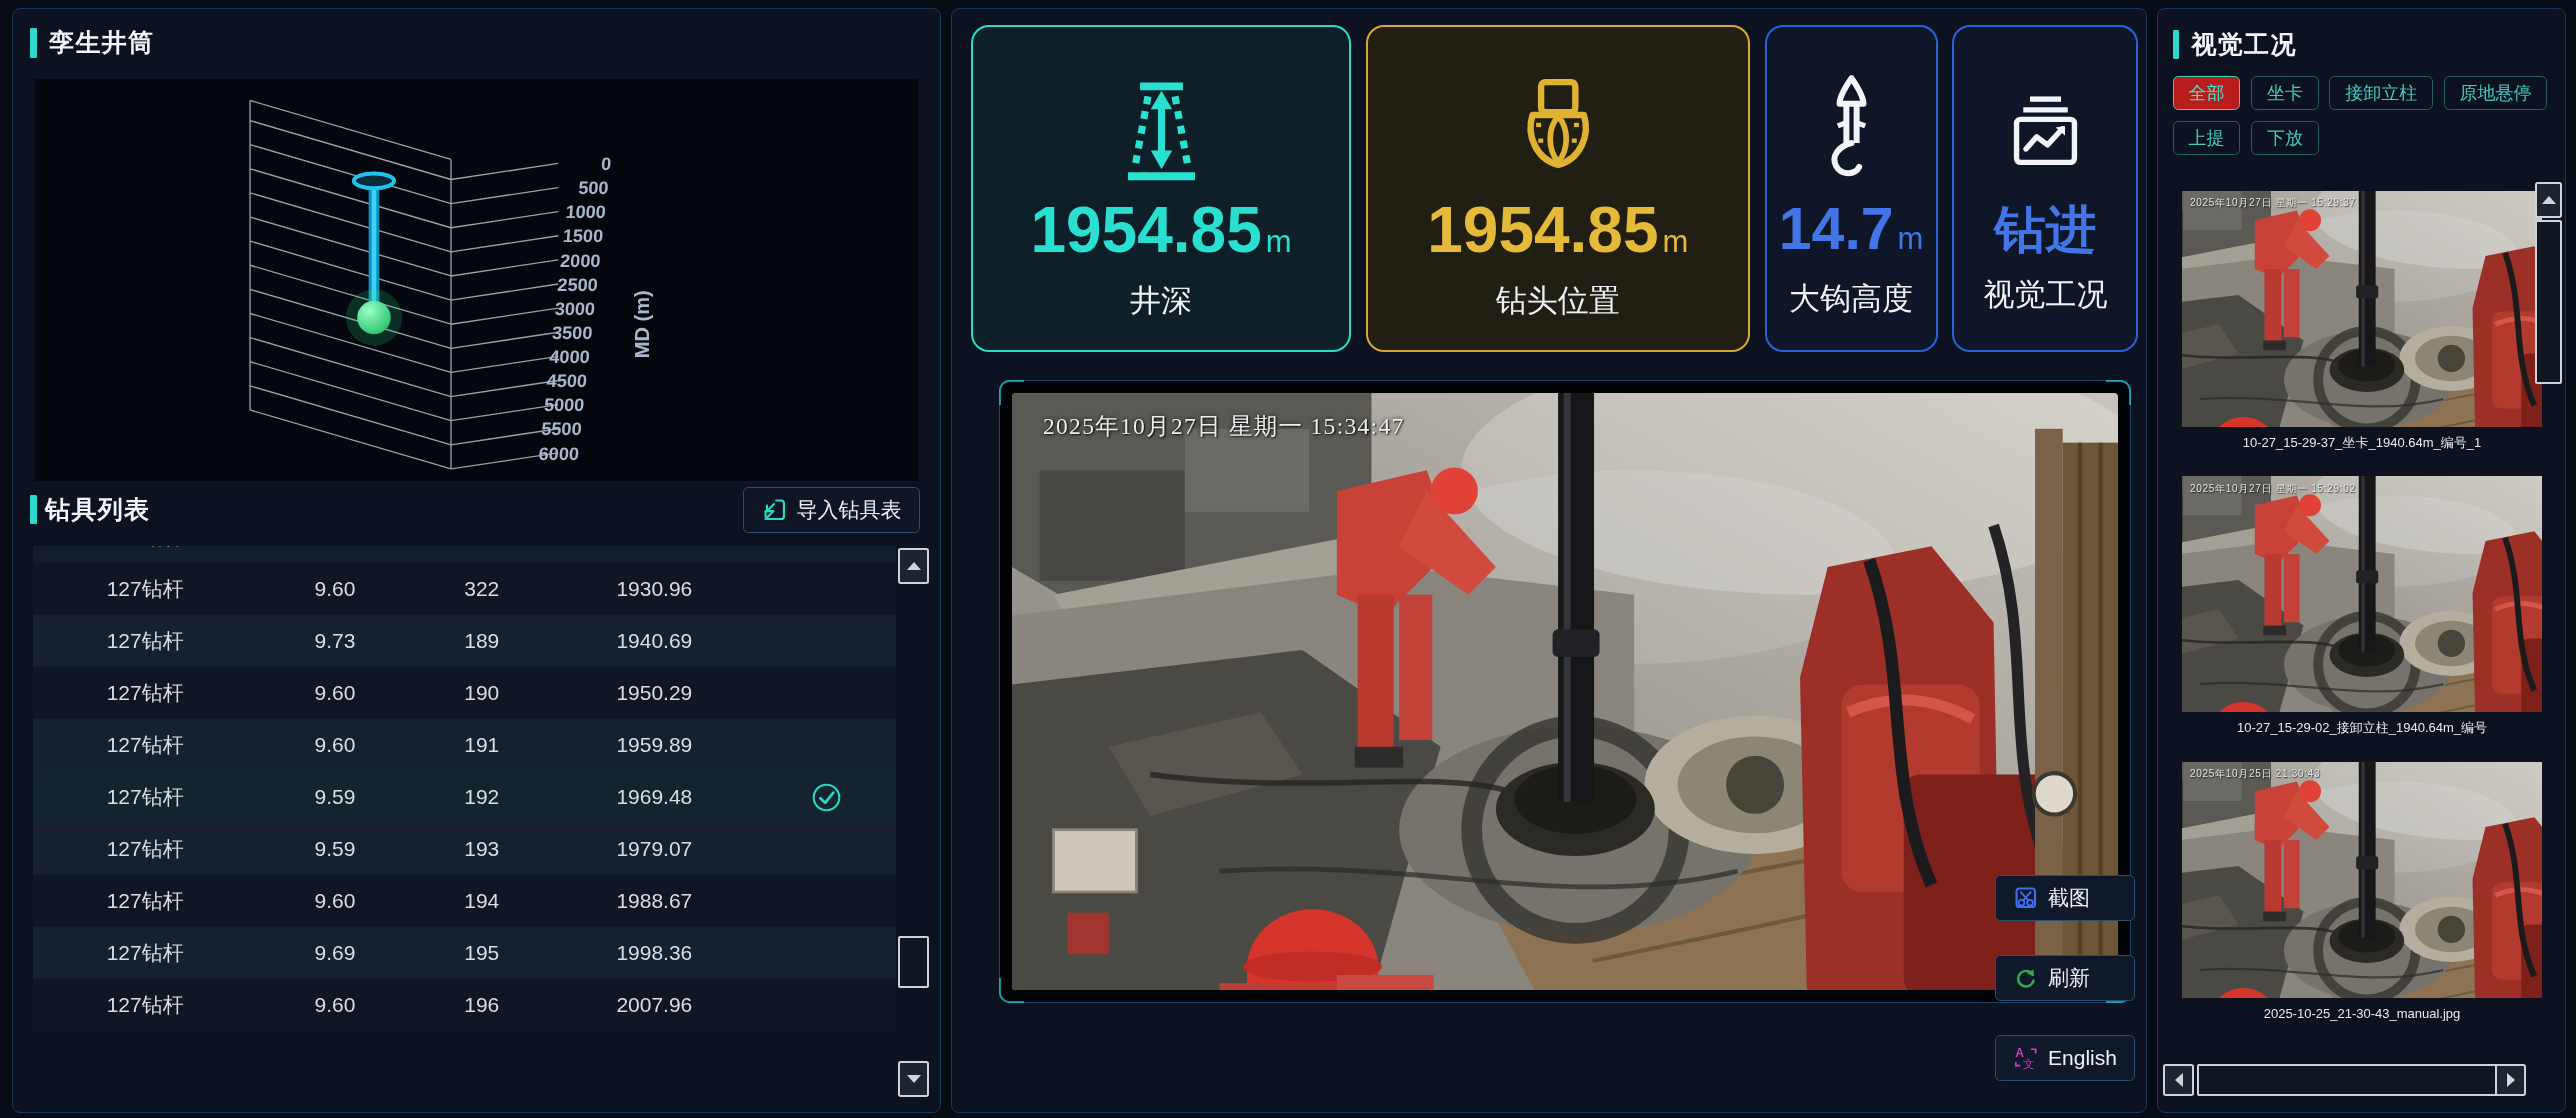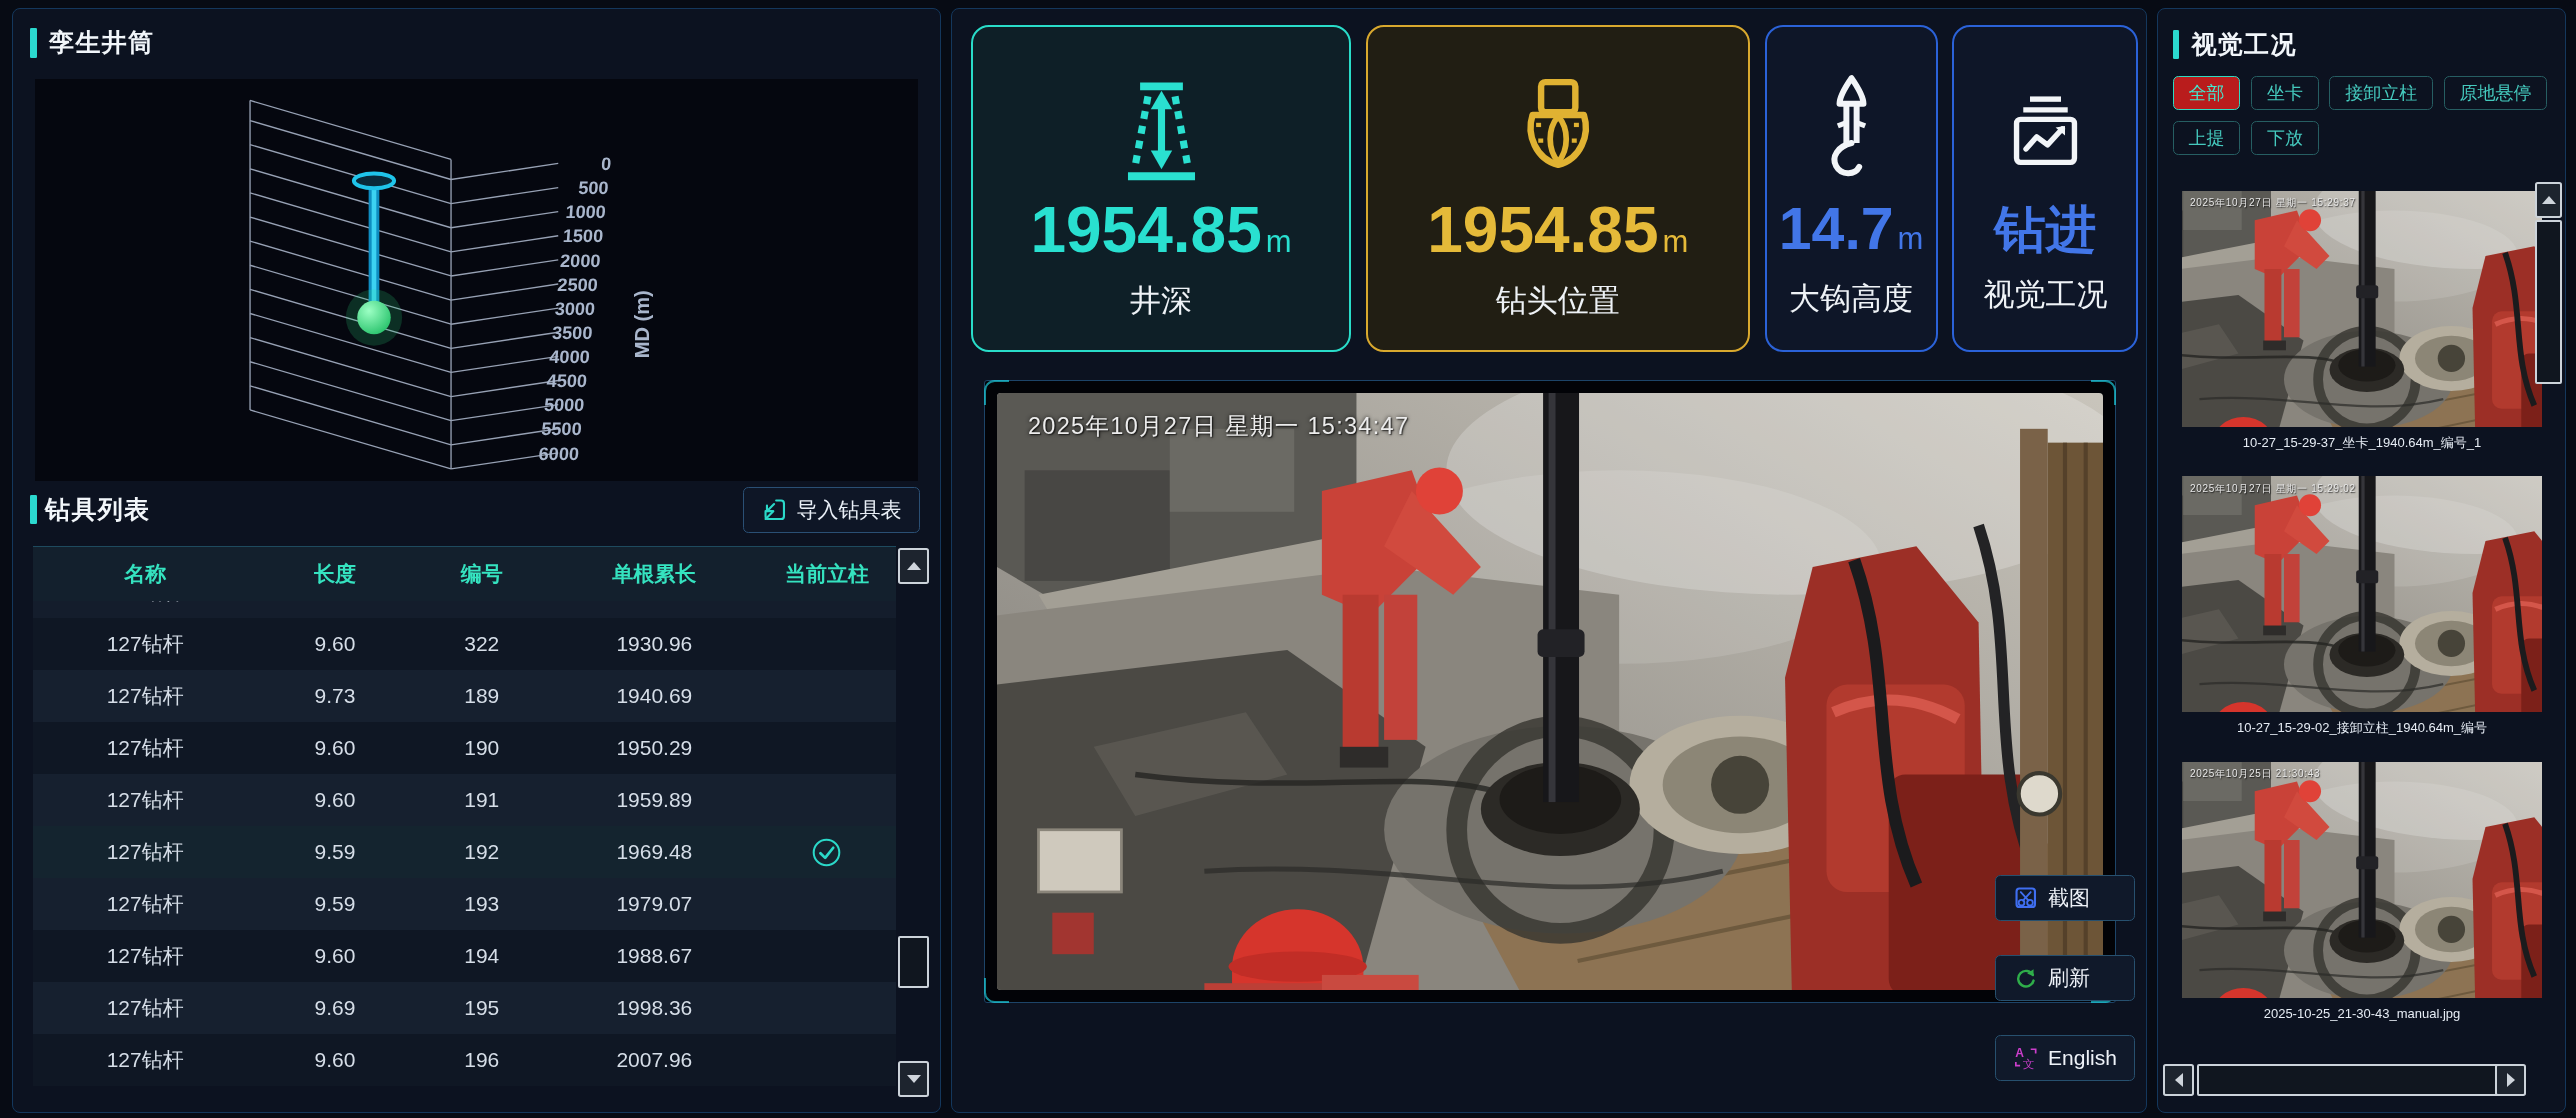--- a/index.html
+++ b/index.html
@@ -49,22 +49,22 @@
   .card.teal{width:376px;border:2px solid #29dcc9;background:#0e1f27;}
   .card.teal .value{color:#29e0d0;}
   .card.gold{width:380px;border:2px solid #d9a92e;background:#211e13;}
   .card.gold .value{color:#e5ba39;}
   .card.blue{border:2px solid #2b62d8;background:#0e1628;}
   .card.blue .value{color:#4276e8;}
   .card.b3{width:169px;}
   .card.b4{width:182px;}
   .card.b3 .value .num{font-size:59px;}
   .card.b4 .value .num{font-size:51px;}
-  #video-frame{position:absolute;left:32px;top:371px;width:1130px;height:621px;background:#020307;
-    border:1.3px solid #1d4468;border-radius:3px;}
+  #video-frame{position:absolute;left:47px;top:371px;width:1130px;height:621px;background:#020307;
+    border:1.3px solid #1d4468;border-radius:10px;font-family:Liberation Serif, serif;}
   #video-inner{position:absolute;left:12px;top:12px;right:12px;bottom:12px;overflow:hidden;border-radius:4px;background:#101418;}
   #video-inner svg{width:100%;height:100%;display:block;}
   .vid-ts{position:absolute;left:31px;top:17.4px;font-size:23.5px;color:#ececec;
     text-shadow:0 0 4px rgba(0,0,0,.8),1.3px 1.3px 1.3px rgba(0,0,0,.6);letter-spacing:1.3px;}
   .corner{position:absolute;width:23px;height:23px;border:0 solid #1fd8e8;opacity:.65;}
   .corner.tl{left:-1.3px;top:-1.3px;border-left-width:2.7px;border-top-width:2.7px;border-top-left-radius:10.7px;}
   .corner.tr{right:-1.3px;top:-1.3px;border-right-width:2.7px;border-top-width:2.7px;border-top-right-radius:10.7px;}
   .corner.bl{left:-1.3px;bottom:-1.3px;border-left-width:2.7px;border-bottom-width:2.7px;border-bottom-left-radius:10.7px;}
   .corner.br{right:-1.3px;bottom:-1.3px;border-right-width:2.7px;border-bottom-width:2.7px;border-bottom-right-radius:10.7px;}
   .actions{position:absolute;right:10.7px;bottom:31px;display:flex;gap:34px;flex-direction:column;}
@@ -218,27 +218,20 @@
     <svg width="25.5" height="25.5" viewBox="0 0 36 36">
       <path d="M20,5 h7 a4,4 0 0 1 4,4 v18 a4,4 0 0 1 -4,4 h-18 a4,4 0 0 1 -4,-4 v-7" fill="none" stroke="#2bd9c9" stroke-width="3" stroke-linecap="round"></path>
       <line x1="16" y1="20" x2="5" y2="31" stroke="#2bd9c9" stroke-width="3" stroke-linecap="round" transform="rotate(180 10.5 25.5)"></line>
       <polyline points="6,13 6,21 14,21" fill="none" stroke="#2bd9c9" stroke-width="3" stroke-linecap="round" stroke-linejoin="round" transform="translate(1,-1)"></polyline>
       <line x1="7" y1="20" x2="17" y2="10" stroke="#2bd9c9" stroke-width="3" stroke-linecap="round"></line>
     </svg>
     <span>导入钻具表</span>
   </div>
 
   <div id="table">
-    <div class="t-head" id="t-head">
-        <div class="c1">名称</div>
-        <div class="c2">长度</div>
-        <div class="c3">编号</div>
-        <div class="c4">单根累长</div>
-        <div class="c5">当前立柱</div>
-      </div>
     <div id="t-body">
         <div class="row partial">
           <div class="row-inner">
             <div class="c1">127钻杆</div>
             <div class="c2">9.60</div>
             <div class="c3">187</div>
             <div class="c4">1921.36</div>
             <div class="c5"></div>
           </div>
         </div>

